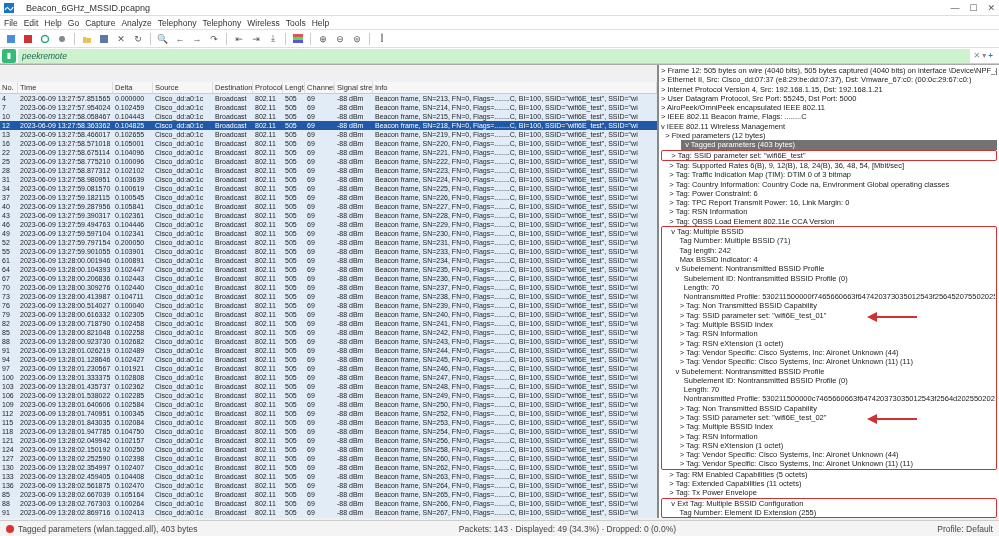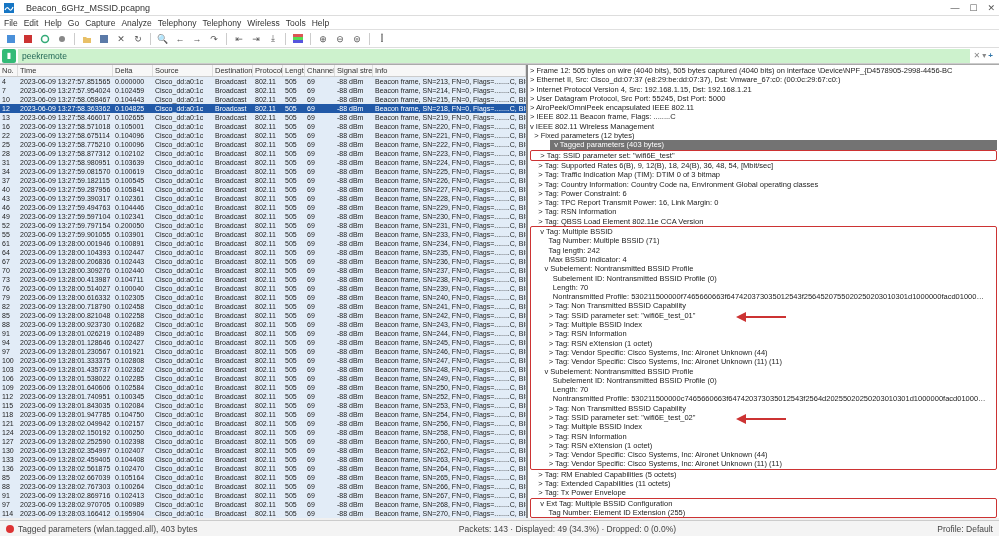--- a/index.html
+++ b/index.html
@@ -8,24 +8,24 @@
 .titlebar .title { font-size:9px; color:#333; display:flex; align-items:center; gap:12px;}
 .titlebar .winbtns { display:flex; gap:10px; }
 .titlebar .winbtns span { font-size:9px; color:#555; cursor:default;}
 .menubar { height:14px; background:#fff; display:flex; align-items:center; padding:0 4px; gap:6px; font-size:8.5px; color:#333; border-bottom:1px solid #e0e0e0;}
 .menubar span { cursor:default; }
 .toolbar { height:18px; background:#fff; display:flex; align-items:center; padding:0 4px; gap:3px; border-bottom:1px solid #ddd;}
 .tb-btn { width:14px; height:14px; border:1px solid transparent; display:flex; align-items:center; justify-content:center; font-size:9px; color:#555;}
 .tb-sep { width:1px; height:12px; background:#ccc; margin:0 2px;}
 .filterbar { height:16px; background:#fff; display:flex; align-items:center; padding:0 2px; border-bottom:1px solid #ccc;}
 .filter-icon { width:14px; height:14px; background:#3b7; border-radius:2px; display:flex; align-items:center; justify-content:center; color:#fff; font-size:8px; margin-right:2px;}
-.filter-input { flex:1; height:14px; background:#cdf2cd; border:none; padding:0 4px; font-size:8.5px; color:#265; outline:none;}
+.filter-input { flex:1; height:14px; background:#cdf2cd; border:none; padding:0 4px; font-size:8.5px; color:#265; outline:none;font-style:italic;}
 .filter-end { display:flex; gap:2px; padding:0 4px;}
 .main { height:454px; display:flex; border-top:1px solid #aaa;}
-.pkt-list { width:526px; overflow:hidden; background:#b91c1c; position:relative;}
+.pkt-list { width:657px; overflow:hidden; background:#b91c1c; position:relative;margin-top:17px;}
 .pkt-header { height:12px; background:#f7f7f7; display:flex; border-bottom:1px solid #ccc; font-size:7.5px; color:#333;}
 .pkt-header > div { padding:0 2px; border-right:1px solid #ddd; line-height:12px; white-space:nowrap; overflow:hidden;}
 .col-no{width:18px} .col-time{width:95px} .col-delta{width:40px} .col-src{width:60px} .col-dst{width:40px} .col-proto{width:30px} .col-len{width:22px} .col-chan{width:30px} .col-sig{width:38px} .col-info{flex:1}
 .pkt-body { height:442px; overflow:hidden;}
 .pkt-row { height:9px; display:flex; font-size:7px; line-height:9px; background:#e2ecf7; color:#222;}
 .pkt-row.sel { background:#2159a7; color:#fff;}
 .pkt-row > div { padding:0 2px; white-space:nowrap; overflow:hidden;}
 .details { flex:1; background:#fff; border-left:2px solid #888; overflow:hidden; padding:1px 2px; font-size:7.5px; color:#222; line-height:9.3px; font-family:"Consolas","Courier New",monospace;}
 .details .ln { white-space:pre; overflow:hidden; text-overflow:clip;}
 .details .hl { background:#737373; color:#fff;margin-left:20px;}

